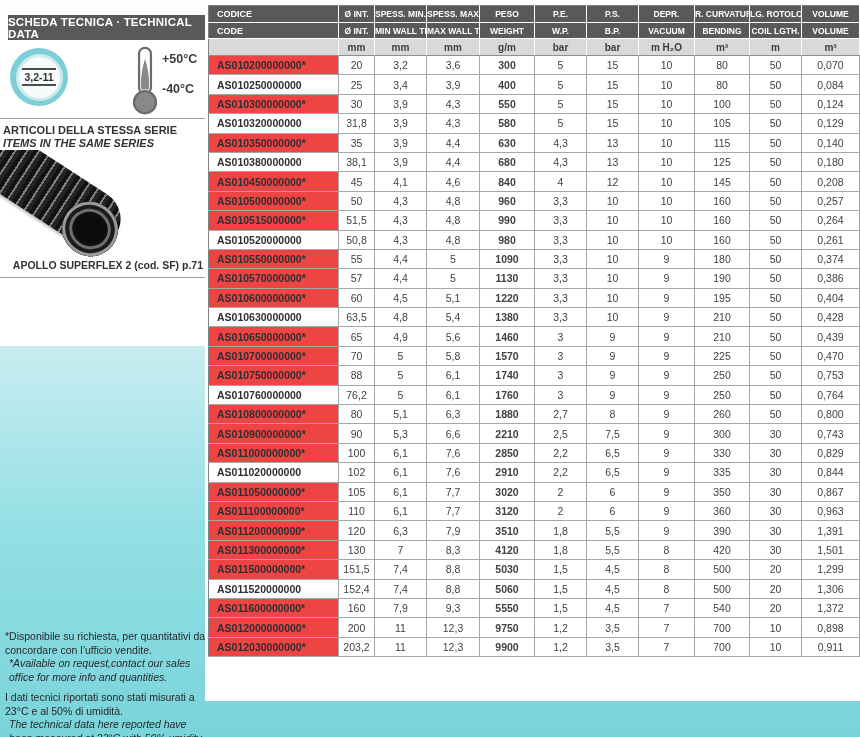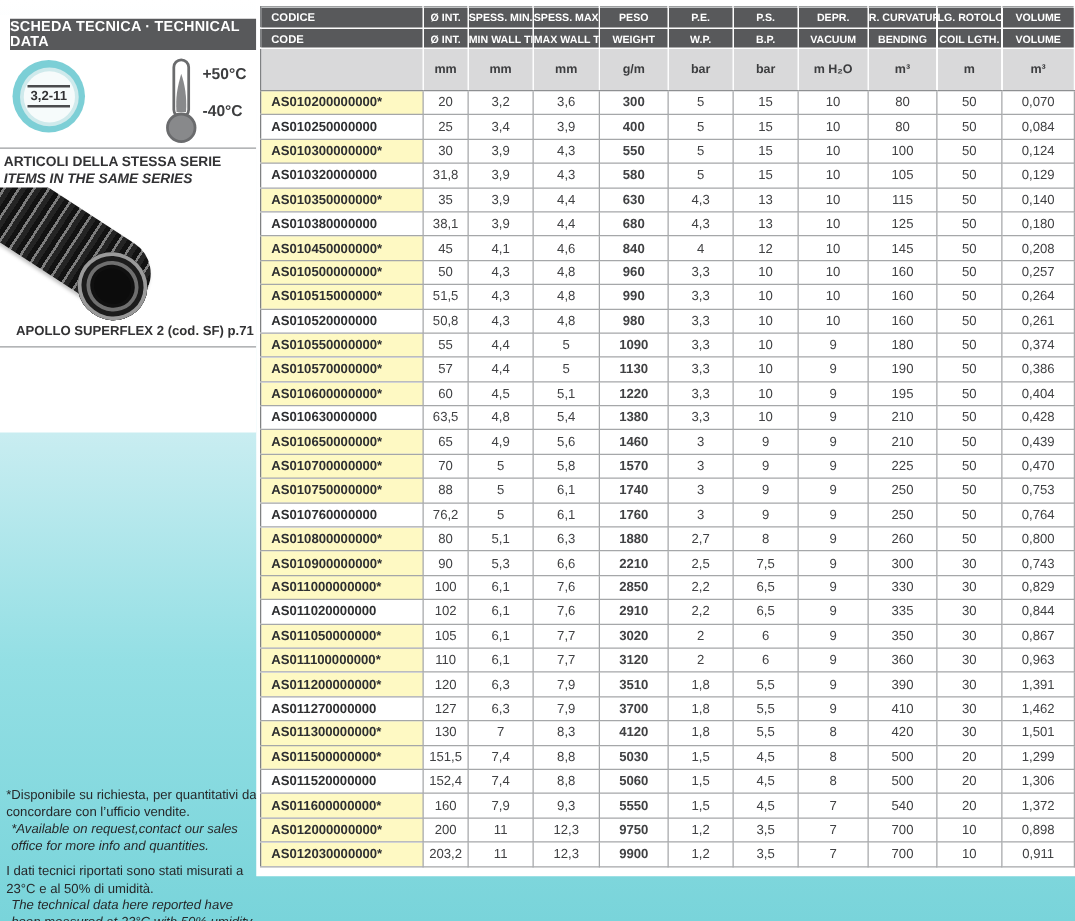--- a/index.html
+++ b/index.html
@@ -55,28 +55,28 @@
   table.spec { border-collapse: collapse; table-layout: fixed; width: 651px;
     position: absolute; left: 3px; top: 5px; border: 1px solid #7f8183; }
   table.spec th, table.spec td { overflow: hidden; white-space: nowrap; }
   .hrow th {
     background: #58595b; color: #ffffff; font-weight: bold; font-size: 8.5px;
     height: 16px; text-align: center; border-right: 1px solid #fdfdfd; border-bottom: 1px solid #fdfdfd;
   }
   .hrow th.code-h { text-align: left; padding-left: 8px; font-size: 9px; margin-top: 19px; }
   .urow td {
     background: #d9d9da; color: #3c3d3f; font-weight: bold; font-size: 10px;
-    height: 34px; text-align: center; border-right: 1px solid #fdfdfd; border-bottom: 1px solid #8e9092;
+    height: 17px; text-align: center; border-right: 1px solid #fdfdfd; border-bottom: 1px solid #8e9092;
   }
   tbody td {
     background: #ffffff; font-size: 10.5px; height: 19.4px; text-align: center; color: #404143;
     border-right: 1px solid #a5a7a9; border-bottom: 1px solid #a5a7a9;
   }
   tbody td.code { text-align: left; padding-left: 8px; font-weight: bold; font-size: 10.5px; color: #2e2f31; }
-  tbody tr.starred td.code { background: #fef9c3; }
+  tbody tr.starred td.code { background: #ef4444; }
   tbody td.peso { font-weight: bold; }
 </style>
 </head>
 <body>
 
 <div class="sidebar-panel">
   <div class="title-bar">SCHEDA TECNICA · TECHNICAL DATA</div>
 
   <div class="badge">
     <div class="badge-mid">
@@ -492,33 +492,20 @@
           <td>6,3</td>
           <td>7,9</td>
           <td class="peso">3510</td>
           <td>1,8</td>
           <td>5,5</td>
           <td>9</td>
           <td>390</td>
           <td>30</td>
           <td>1,391</td>
         </tr>
-        <tr>
-          <td class="code">AS011270000000</td>
-          <td>127</td>
-          <td>6,3</td>
-          <td>7,9</td>
-          <td class="peso">3700</td>
-          <td>1,8</td>
-          <td>5,5</td>
-          <td>9</td>
-          <td>410</td>
-          <td>30</td>
-          <td>1,462</td>
-        </tr>
         <tr class="starred">
           <td class="code">AS011300000000*</td>
           <td>130</td>
           <td>7</td>
           <td>8,3</td>
           <td class="peso">4120</td>
           <td>1,8</td>
           <td>5,5</td>
           <td>8</td>
           <td>420</td>

